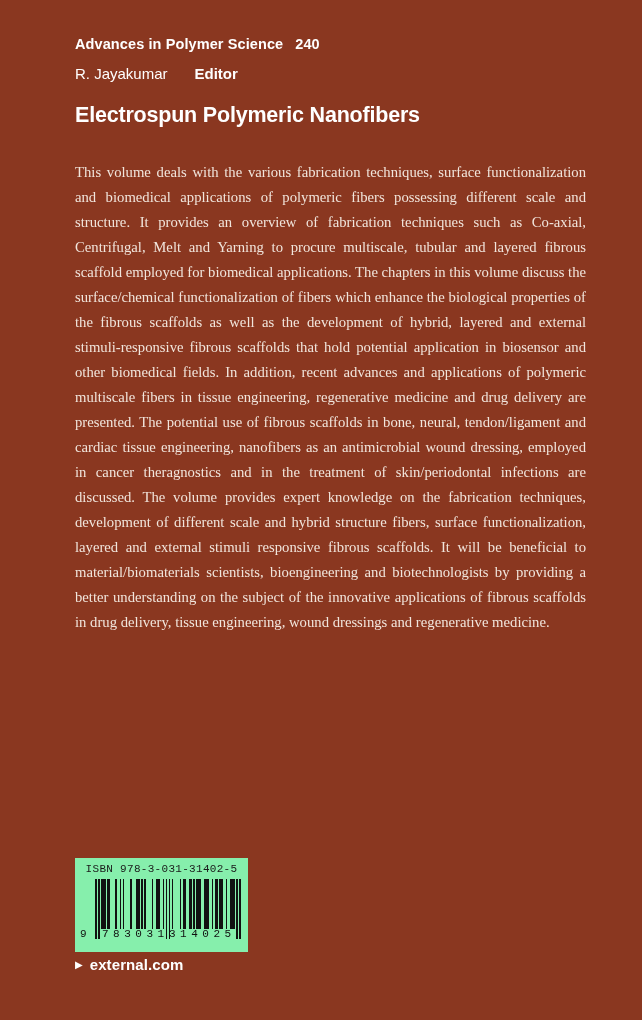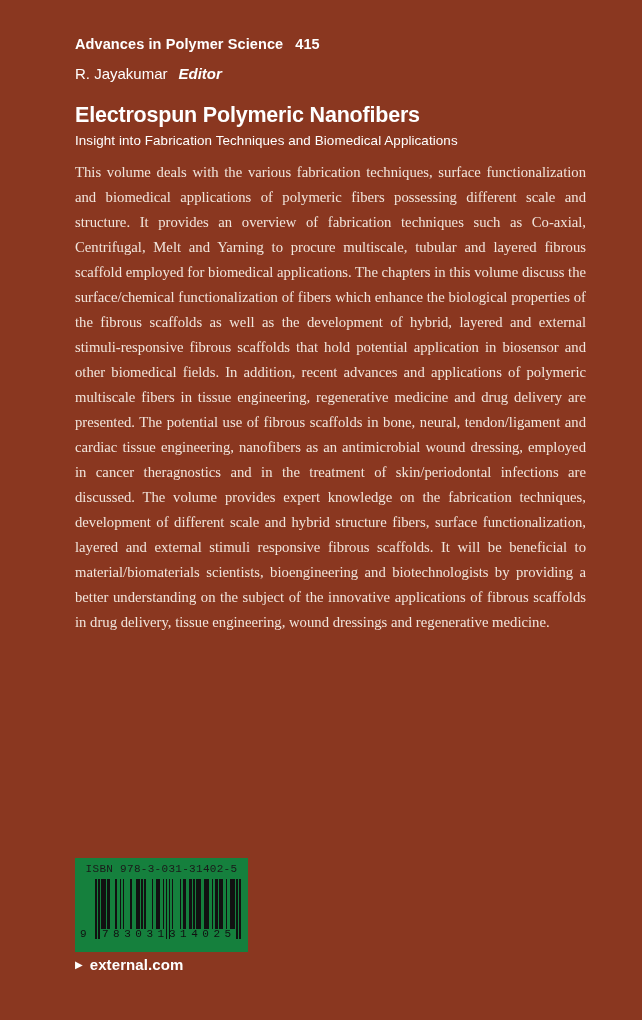--- a/index.html
+++ b/index.html
@@ -10,21 +10,21 @@
     background: #8A3720;
     font-family: "Liberation Sans", sans-serif;
     overflow: hidden;
   }
 
   
   .header { position: absolute; left: 75px; top: 36px; color: #FFFFFF; }
   .series-line { font-size: 14.5px; font-weight: bold; letter-spacing: 0.1px; }
   .series-number { display: inline-block; margin-left: 12px; }
   .editor-line { margin-top: 13px; font-size: 15px; }
-  .editor-role { display: inline-block; margin-left: 11px; font-weight: bold; font-style: italic; }
+  .editor-role { display: inline-block; margin-left: 27px; font-weight: bold; }
   .book-title { margin-top: 21px; font-size: 21.5px; font-weight: bold; letter-spacing: -0.2px; }
   .book-subtitle { margin-top: 5px; font-size: 13.4px; letter-spacing: 0.1px; }
 
   
   .synopsis {
     position: absolute;
     left: 75px; top: 160px;
     width: 511px;
     color: #F1E5DC;
     font-family: "Liberation Serif", serif;
@@ -42,21 +42,21 @@
     font-weight: bold;
     letter-spacing: 0.2px;
     margin-top: 35px;
   }
 
   
   .barcode-box {
     position: absolute;
     left: 75px; top: 858px;
     width: 173px; height: 94px;
-    background: #15803d;
+    background: #86efac;
   }
   .isbn-label {
     position: absolute;
     left: 0; right: 0; top: 5px;
     text-align: center;
     color: #1A1A1A;
     font-family: "Liberation Mono", monospace;
     font-size: 11px;
     letter-spacing: 0.3px;
     white-space: nowrap;
@@ -90,27 +90,26 @@
   .pub-arrow { font-size: 10px; line-height: 1; margin-right: 7px; }
   .pub-label { font-size: 15px; font-weight: bold; letter-spacing: 0.1px; }
 </style>
 </head>
 <body>
 
 <div class="cover">
 
   <div class="header">
     <div class="series-line">
-      <span>Advances in Polymer Science</span><span class="series-number">415</span>
+      <span>Advances in Polymer Science</span><span class="series-number">240</span>
     </div>
     <div class="editor-line">
       <span>R. Jayakumar</span><span class="editor-role">Editor</span>
     </div>
     <div class="book-title">Electrospun Polymeric Nanofibers</div>
-    <div class="book-subtitle">Insight into Fabrication Techniques and Biomedical Applications</div>
   </div>
 
   <div class="synopsis">This volume deals with the various fabrication techniques, surface functionalization and biomedical applications of polymeric fibers possessing different scale and structure. It provides an overview of fabrication techniques such as Co-axial, Centrifugal, Melt and Yarning to procure multiscale, tubular and layered fibrous scaffold employed for biomedical applications. The chapters in this volume discuss the surface/chemical functionalization of fibers which enhance the biological properties of the fibrous scaffolds as well as the development of hybrid, layered and external stimuli-responsive fibrous scaffolds that hold potential application in biosensor and other biomedical fields. In addition, recent advances and applications of polymeric multiscale fibers in tissue engineering, regenerative medicine and drug delivery are presented. The potential use of fibrous scaffolds in bone, neural, tendon/ligament and cardiac tissue engineering, nanofibers as an antimicrobial wound dressing, employed in cancer theragnostics and in the treatment of skin/periodontal infections are discussed. The volume provides expert knowledge on the fabrication techniques, development of different scale and hybrid structure fibers, surface functionalization, layered and external stimuli responsive fibrous scaffolds. It will be beneficial to material/biomaterials scientists, bioengineering and biotechnologists by providing a better understanding on the subject of the innovative applications of fibrous scaffolds in drug delivery, tissue engineering, wound dressings and regenerative medicine.</div>
 
   <div class="issn">ISSN 0065-3195</div>
 
   <div class="barcode-box">
     <div class="isbn-label">ISBN 978-3-031-31402-5</div>
     <svg class="bars" viewBox="0 0 95 60" preserveAspectRatio="none" shape-rendering="crispEdges">
         <rect x="0" y="0" width="1" height="60"></rect>

